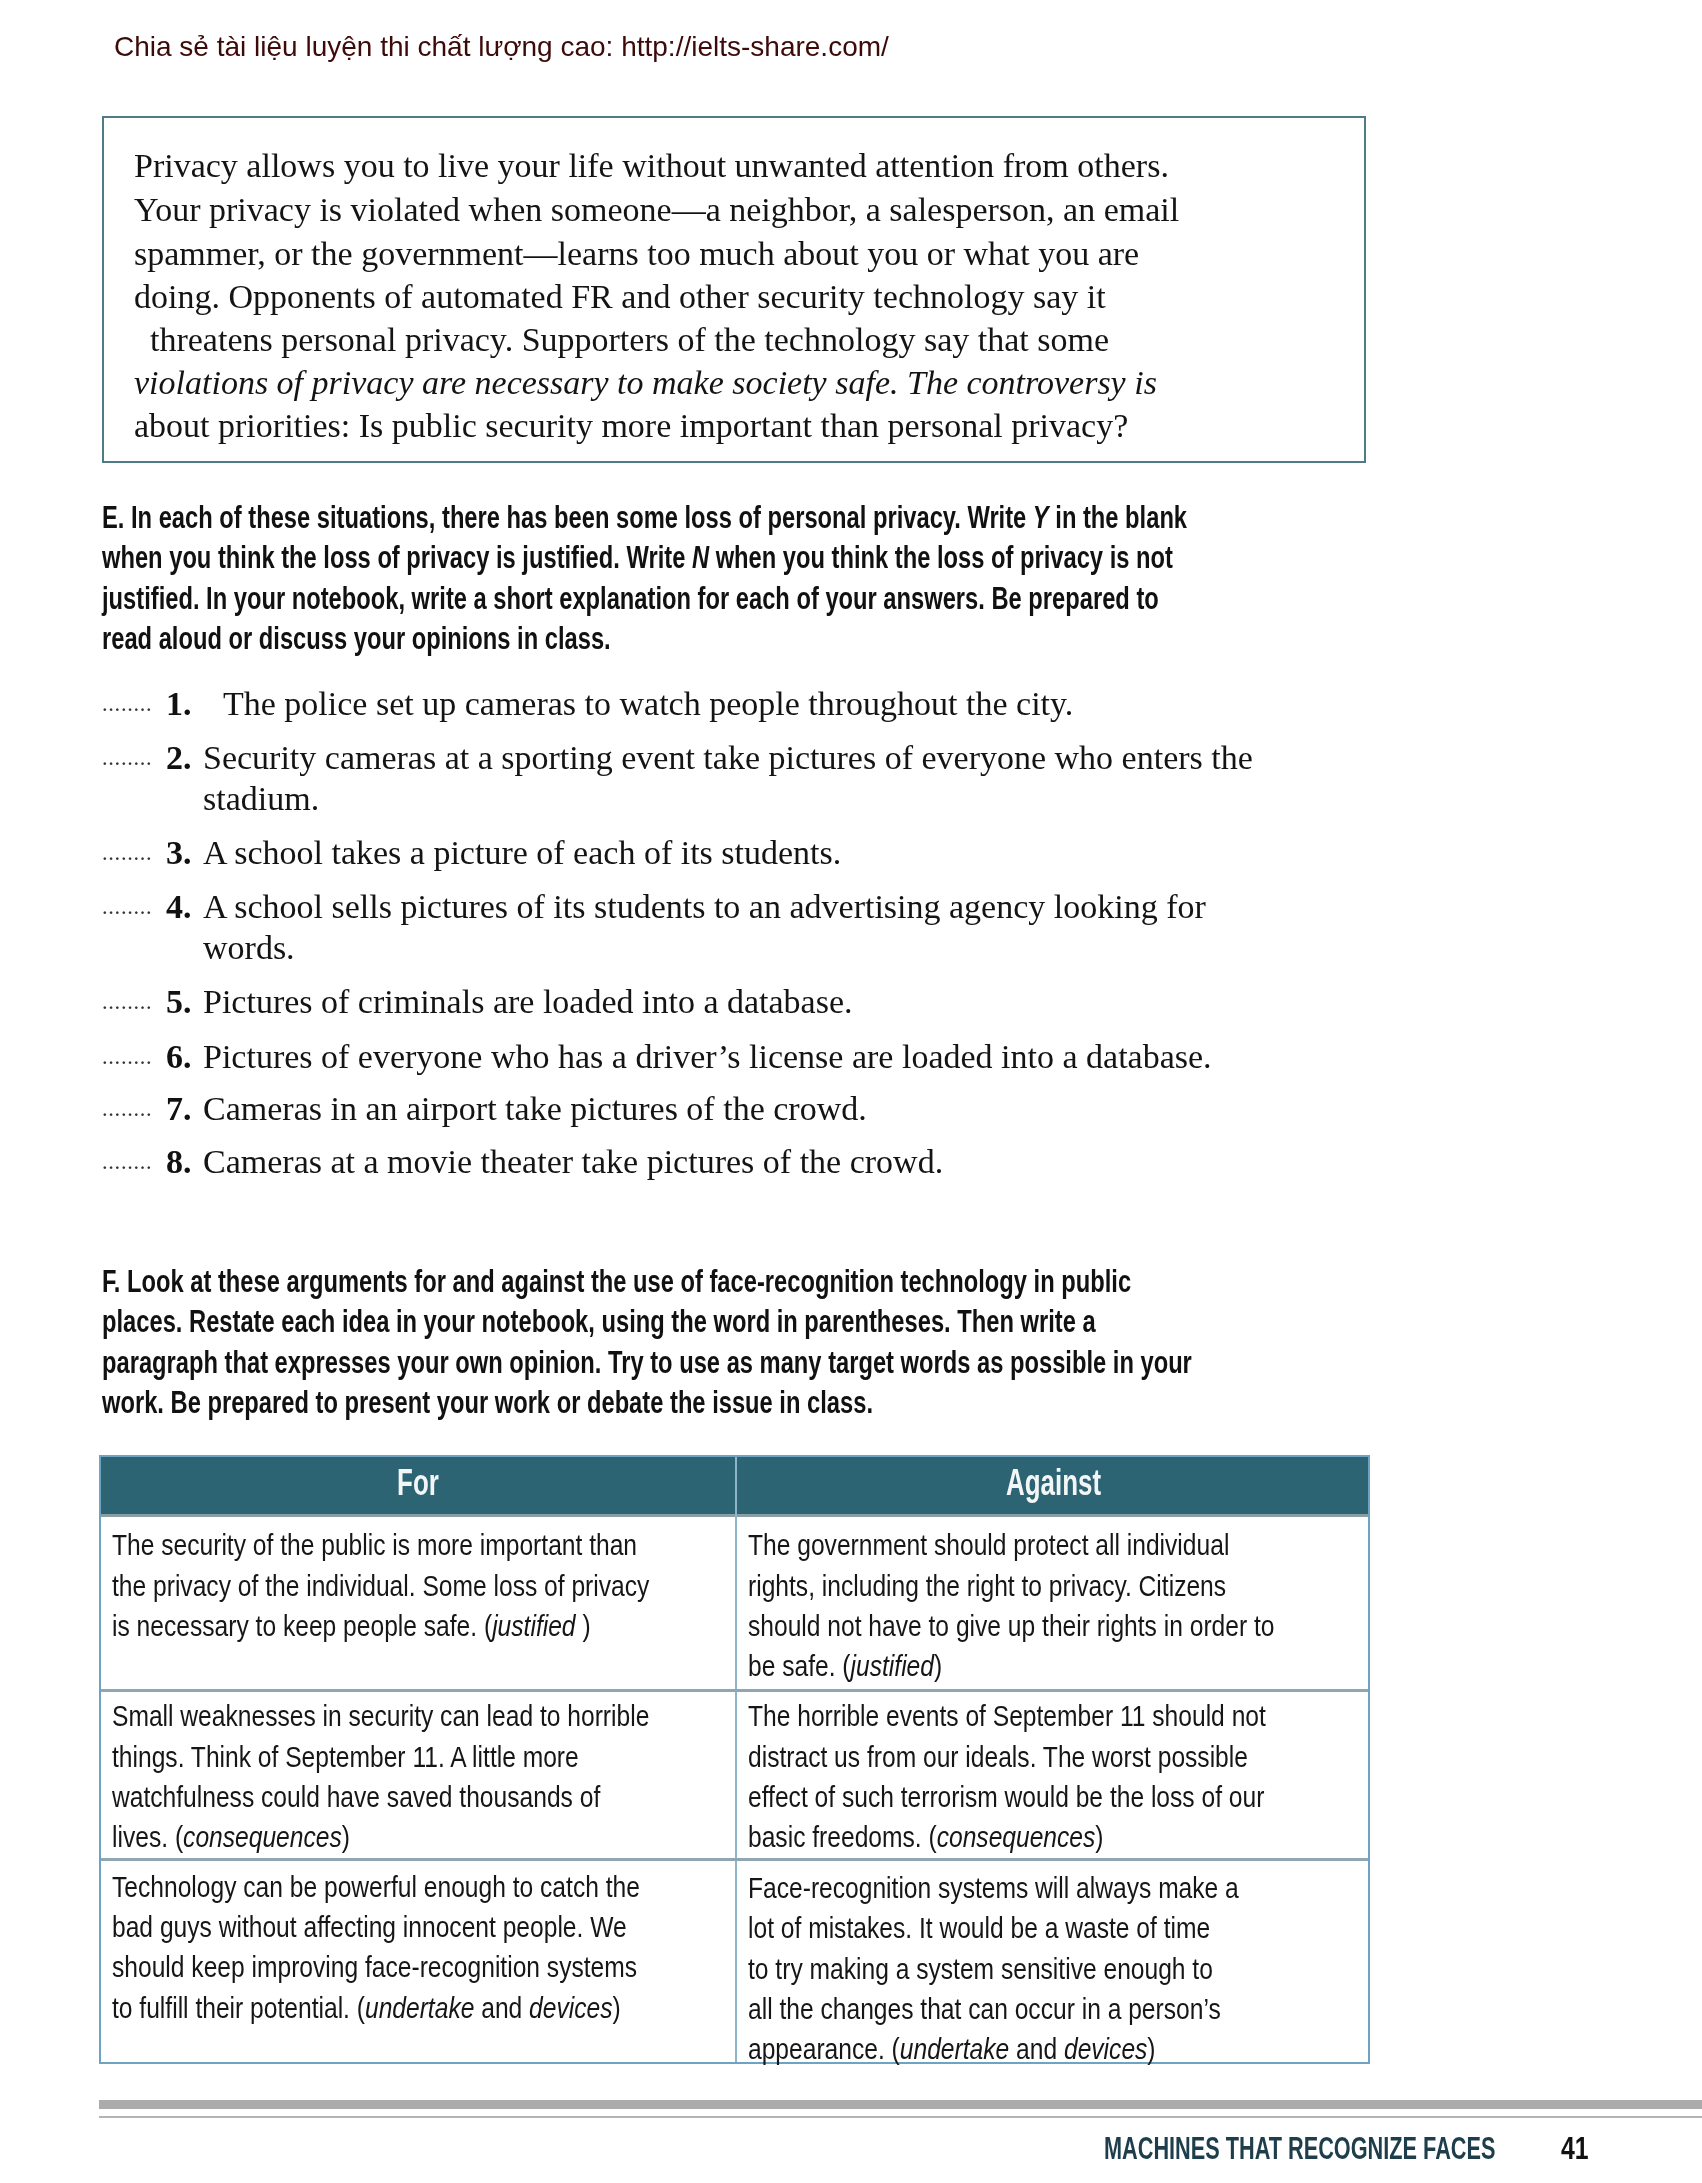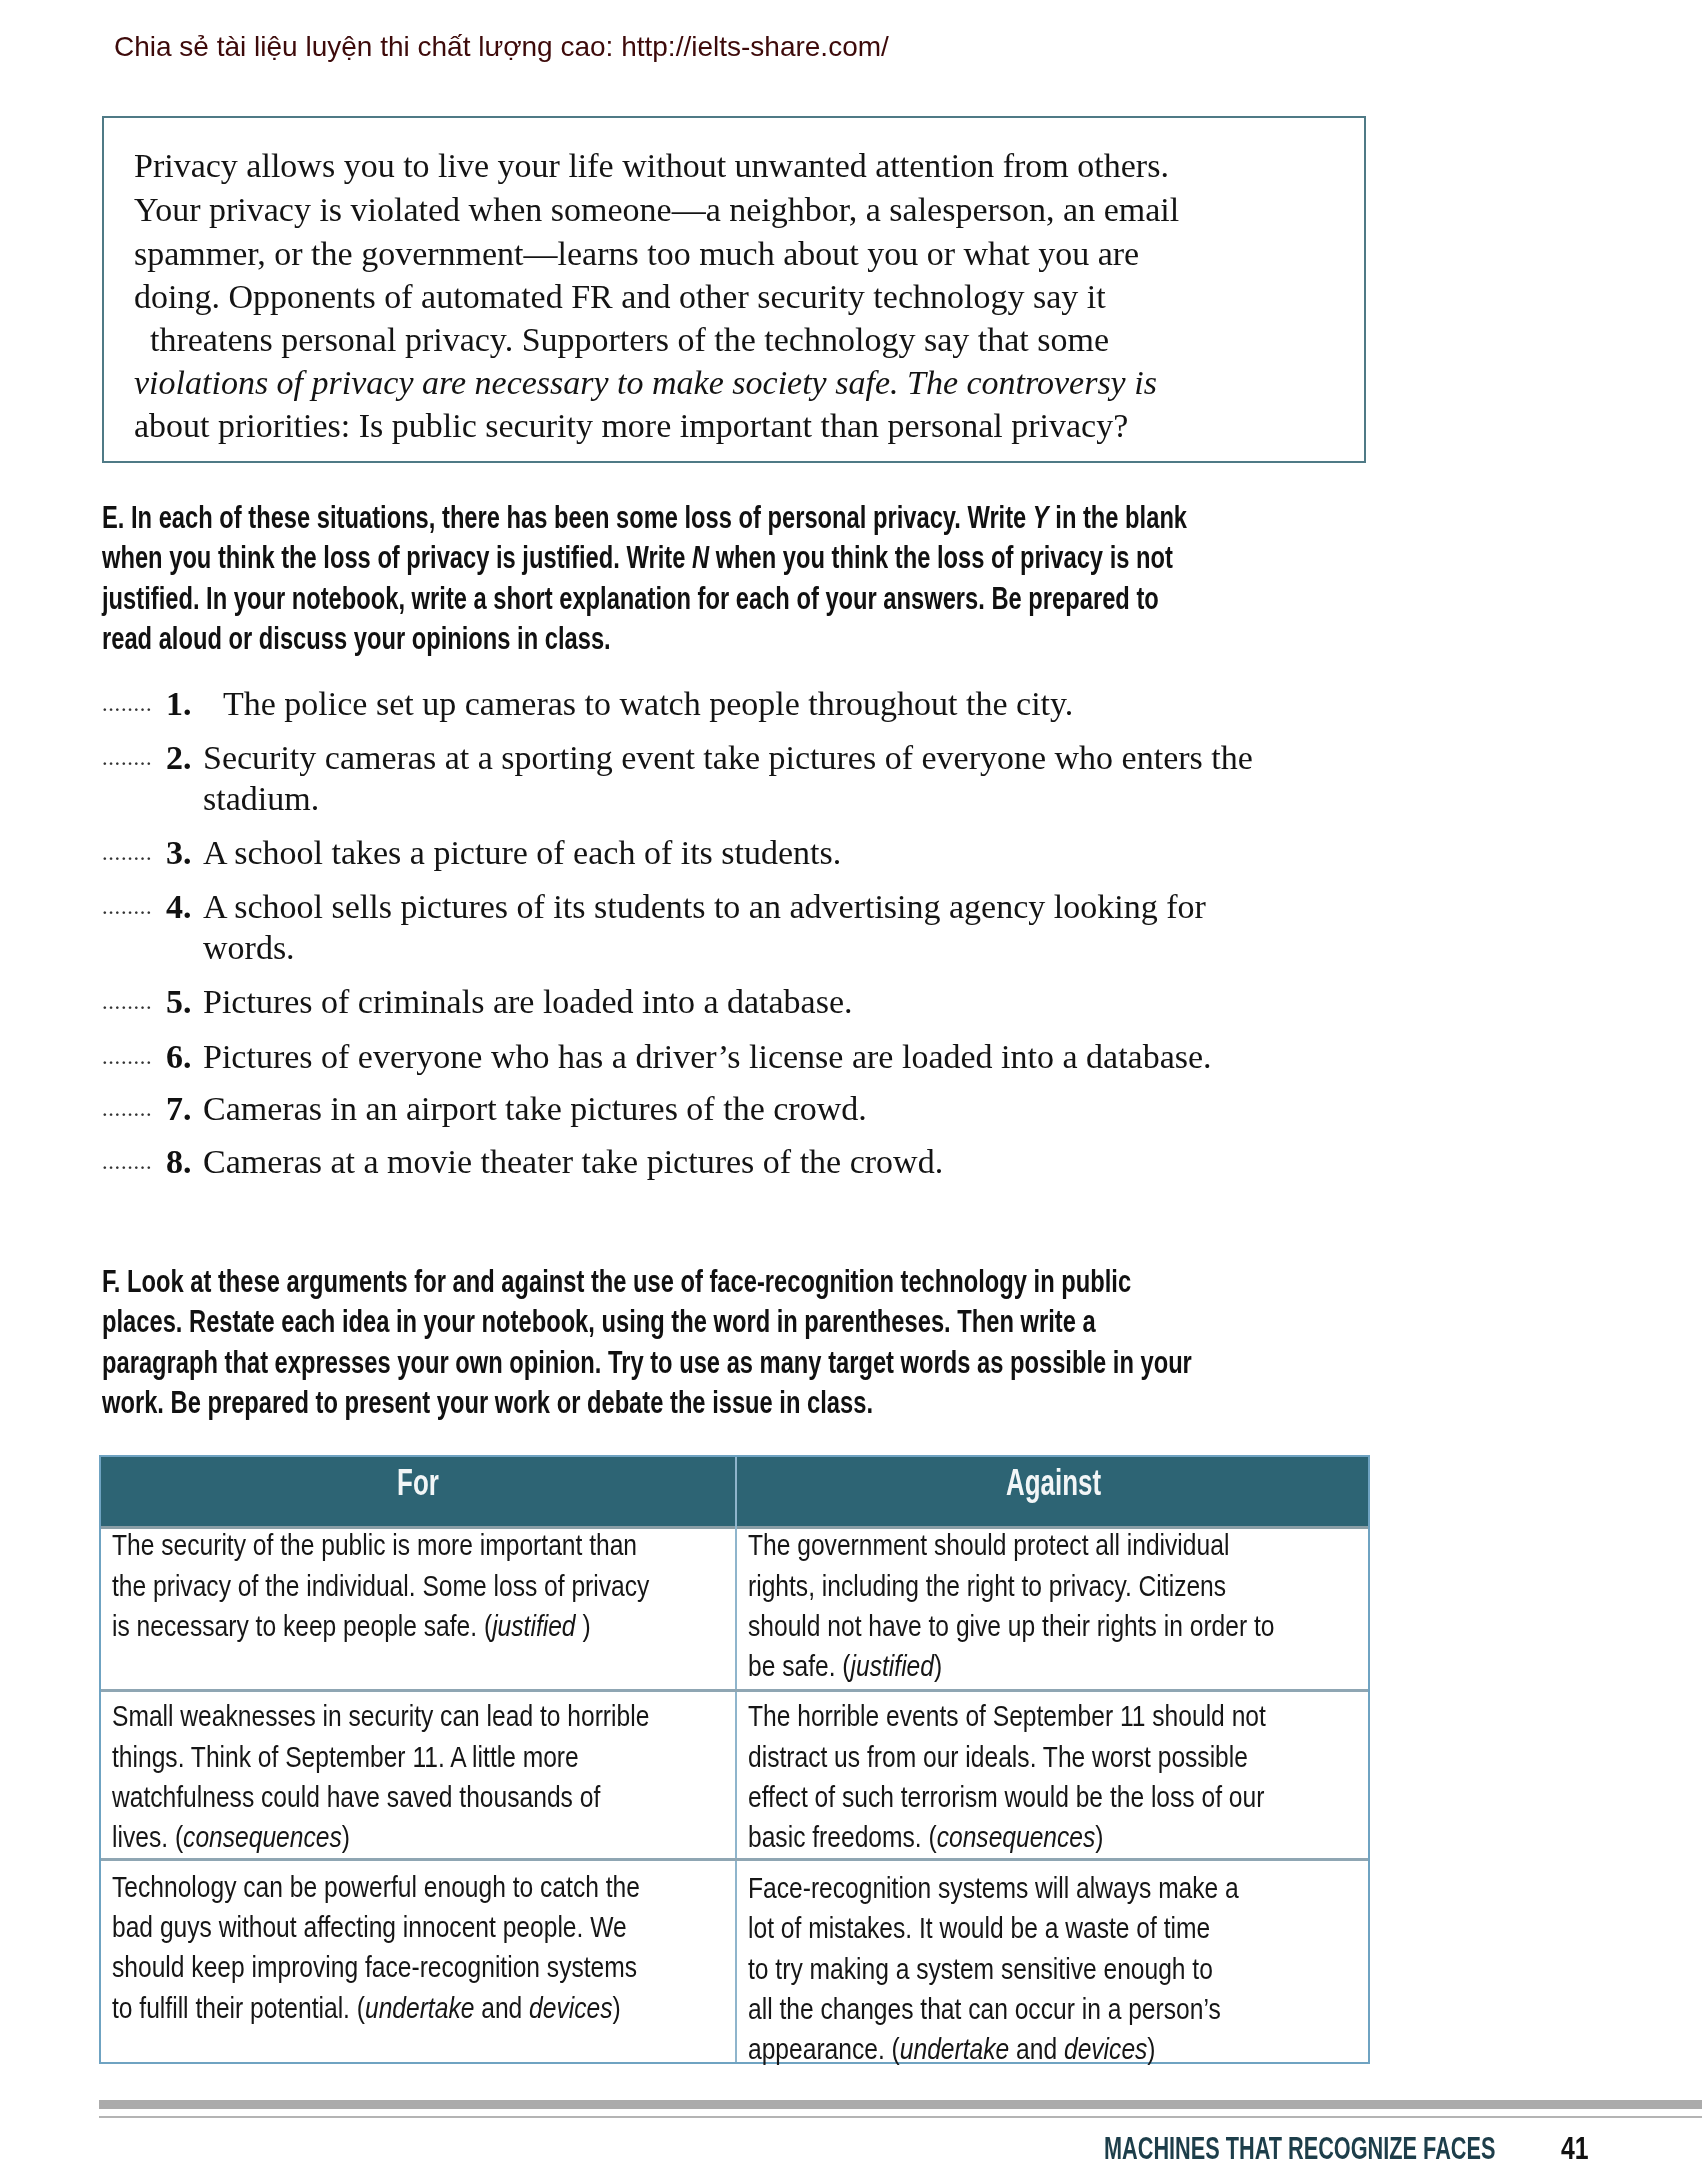--- a/index.html
+++ b/index.html
@@ -7,21 +7,21 @@
   .abs { position:absolute; }
   .watermark { left:114px; top:31px; font-family:"Liberation Sans", sans-serif; font-size:28px; color:#3d0a0a; white-space:nowrap; }
   .intro-box { left:102px; top:116px; width:1264px; height:347px; border:2.2px solid #4f7a86; box-sizing:border-box; background:#fff; }
   .serif-line { position:absolute; font-family:"Liberation Serif", serif; font-size:34px; white-space:nowrap; color:#141414; line-height:1; }
   .cond { position:absolute; white-space:nowrap; transform-origin:left top; line-height:1; }
   .heading-line { font-family:"Liberation Sans", sans-serif; font-weight:bold; font-size:31px; transform:scaleX(0.765); color:#111; }
   .heading-line i { font-style:italic; }
   .blank { position:absolute; font-family:"Liberation Serif", serif; font-size:22.4px; letter-spacing:0.7px; color:#333; line-height:1; }
   .item-num { position:absolute; font-family:"Liberation Serif", serif; font-weight:bold; font-size:34px; line-height:1; color:#111; }
   .table { left:99px; top:1455px; width:1271px; height:609px; border:2.2px solid #6fa3c2; box-sizing:border-box; background:#fff; }
-  .thead { position:absolute; left:0; top:0; width:100%; height:72px; background:#2d6474; border-bottom:3px solid #8a9ea6; box-sizing:border-box; }
+  .thead { position:absolute; left:0; top:0; width:100%; height:60px; background:#2d6474; border-bottom:3px solid #8a9ea6; box-sizing:border-box; }
   .th-label { position:absolute; top:7.5px; font-family:"Liberation Sans", sans-serif; font-weight:bold; font-size:36px; color:#f2f6f7; transform:scaleX(0.72); transform-origin:center top; white-space:nowrap; line-height:1; }
   .col-div { position:absolute; top:0; left:634px; width:2.2px; height:100%; background:#8fb5cc; }
   .row-div { position:absolute; left:0; width:100%; height:3px; background:#8fa6b3; }
   .cell-line { font-family:"Liberation Sans", sans-serif; font-size:30px; transform:scaleX(0.82); color:#161616; }
   .cell-line i { font-style:italic; }
   .stripe-thick { left:99px; top:2100px; width:1603px; height:9px; background:#ababab; }
   .stripe-thin { left:99px; top:2116px; width:1603px; height:2.2px; background:#b4b4b4; }
   .footer-title { left:1104px; top:2133px; font-family:"Liberation Sans", sans-serif; font-weight:bold; font-size:31px; color:#1d3e4a; transform:scaleX(0.70); }
   .footer-page { left:1561px; top:2133px; font-family:"Liberation Sans", sans-serif; font-weight:bold; font-size:31px; color:#111; transform:scaleX(0.80); }
 </style>

